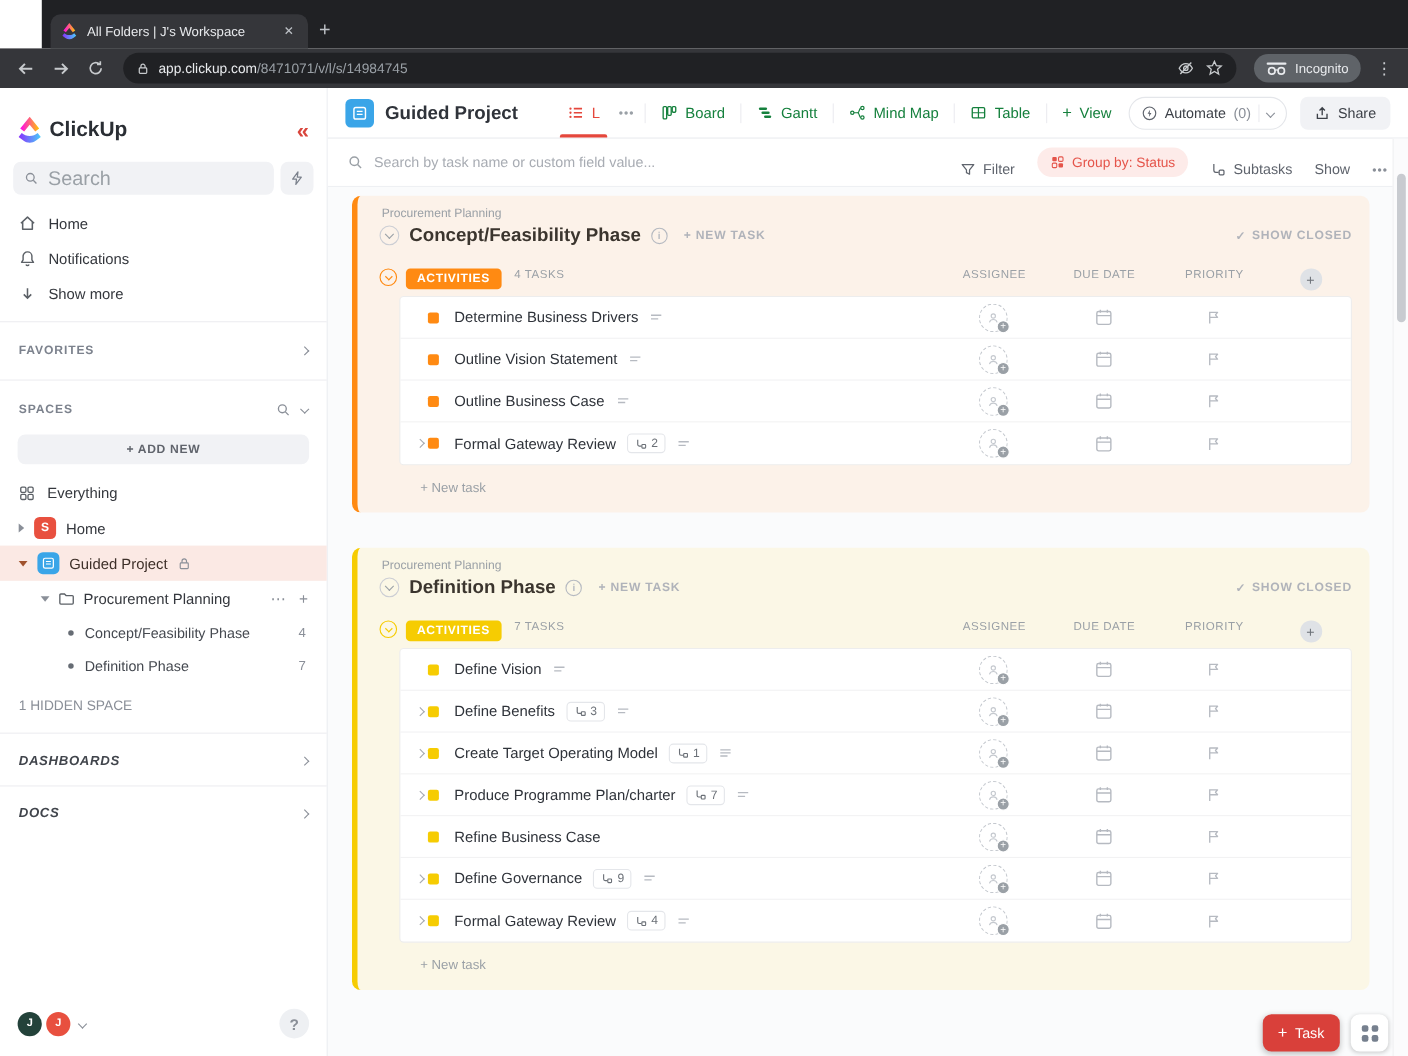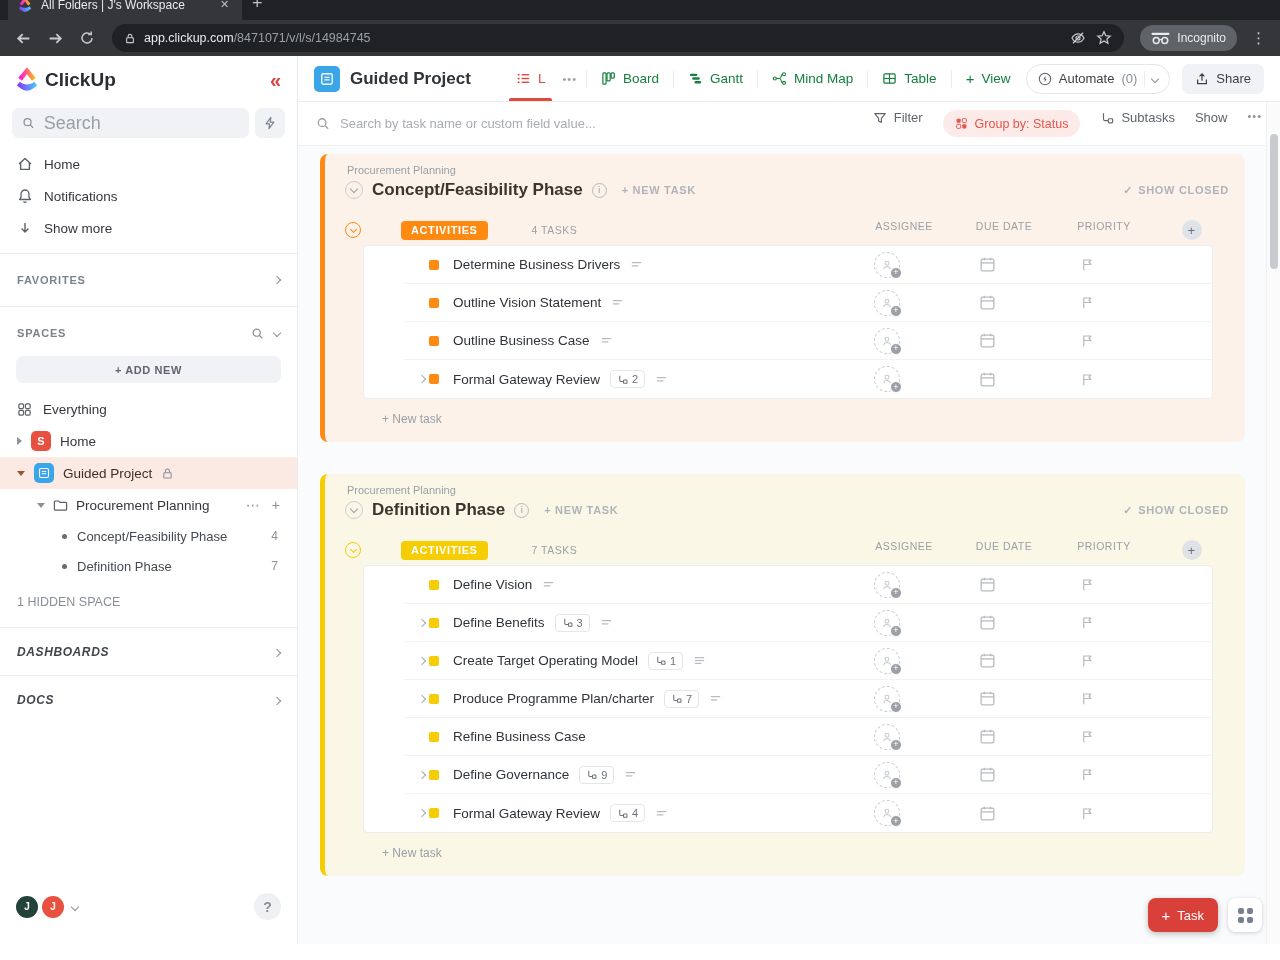--- a/index.html
+++ b/index.html
@@ -1,20 +1,20 @@
 <!DOCTYPE html>
 <html><head>
 <meta charset="utf-8">
 <style>
   * { box-sizing: border-box; }
   html,body { width:1280px; height:960px; margin:0; overflow:hidden; background:#fff;
     font-family:"Liberation Sans", sans-serif; }
 
   
-  .tabstrip { height:20px; background:#202124; display:flex; align-items:flex-end; padding:5px 8px 0; }
+  .tabstrip { height:44px; background:#202124; display:flex; align-items:flex-end; padding:5px 8px 0;margin-left:38px; }
   .tab { width:234px; height:31px; background:#35363a; border-radius:9px 9px 0 0; display:flex;
          align-items:center; gap:8px; padding:0 9px; color:#e8eaed; font-size:12px; }
   .tab-title { white-space:nowrap; overflow:hidden; flex:1; }
   .favicon { width:16px; height:16px; flex:none; }
   .tab-close { color:#bdc1c6; font-size:11px; width:17px; height:17px; border-radius:50%;
                display:flex; align-items:center; justify-content:center; flex:none; }
   .newtab { color:#bdc1c6; font-size:18px; margin:0 0 6px 10px; }
 
   .btoolbar { height:36px; background:#35363a; display:flex; align-items:center; padding:0 8px; gap:2px; }
   .nav-btn { width:30px; height:30px; display:flex; align-items:center; justify-content:center; color:#c7cacd; }
@@ -25,21 +25,21 @@
   .incog { height:26px; border-radius:13px; background:#5f6368; display:flex; align-items:center; gap:7px;
            padding:0 11px; color:#e8eaed; font-size:12px; margin:0 6px; }
   .kebab { color:#c7cacd; font-size:15px; padding:0 6px; }
 
   
   .app { display:flex; height:888px; position:relative; background:#fff; }
   .sidebar { width:298px; flex:none; border-right:1px solid #e9ebef; position:relative; background:#fff; }
   .main { flex:1; min-width:0; position:relative; background:#fafbfc; }
 
   
-  .side-top { height:48px; padding:0 16px; display:flex; align-items:center; justify-content:space-between; }
+  .side-top { height:48px; padding:0 16px; display:flex; align-items:center; justify-content:space-between;margin-top:15px; }
   .logo { display:flex; align-items:center; gap:7px; font-size:19px; font-weight:bold; color:#2a2e34; }
   .collapse { color:#d9453c; font-size:20px; font-weight:bold; line-height:1; }
   .s-search-row { margin:4px 12px 10px; display:flex; gap:6px; }
   .s-search { flex:1; height:30px; background:#f1f2f5; border-radius:7px; display:flex; align-items:center;
               gap:7px; padding:0 10px; color:#8a8f98; }
   .s-search input { border:none; background:transparent; outline:none; font-size:18px; width:100%;
                     font-family:Liberation Sans, sans-serif; color:#701a75; }
   .s-search input::placeholder { color:#9aa0a6; }
   .s-bolt { width:30px; height:30px; border-radius:7px; background:#f1f2f5; display:flex; align-items:center;
             justify-content:center; color:#7c828d; }
@@ -107,21 +107,21 @@
   .share-btn { height:30px; border-radius:7px; background:#f1f2f5; display:flex; align-items:center; gap:7px;
                padding:0 13px; font-size:13px; color:#3d4148; }
 
   
   .main-toolbar { height:44px; background:#fff; border-bottom:1px solid #eef0f3; display:flex; align-items:center;
                   padding:0 18px; }
   .t-search { display:flex; align-items:center; gap:8px; color:#9aa0a6; width:330px; }
   .t-search input { border:none; outline:none; background:transparent; font-size:13px; width:100%;
                     font-family:"Liberation Sans", sans-serif; color:#333; }
   .t-search input::placeholder { color:#a8acb3; }
-  .t-right { margin-left:auto; display:flex; align-items:flex-start; gap:20px; }
+  .t-right { margin-left:auto; display:flex; align-items:flex-end; gap:20px; }
   .t-item { display:flex; align-items:center; gap:7px; font-size:13px; color:#5f646d; }
   .group-pill { height:27px; border-radius:14px; background:#fdebe9; color:#e5544a; display:flex;
                 align-items:center; gap:7px; padding:0 12px; font-size:12.5px; font-weight:500; }
   .t-more { color:#8a8f98; font-size:11px; letter-spacing:1px; }
 
   
   .content { position:absolute; top:90px; bottom:0; left:0; right:14px; padding:8px 21px 0 22px; overflow:hidden; }
   .group { border-radius:8px; position:relative; padding:10px 16px 16px 20px; margin-bottom:32px; }
   .group.g1 { --acc:#ff8a12; background:#fcf2e9; border-left:5px solid var(--acc); }
   .group.g2 { --acc:#f6cc02; background:#fbf7e6; border-left:5px solid var(--acc); }
@@ -129,33 +129,33 @@
   .g-titlerow { display:flex; align-items:center; gap:9px; margin-top:4px; }
   .g-toggle { width:18px; height:18px; border-radius:50%; border:1.5px solid #ccced4; color:#9aa0a6;
               display:flex; align-items:center; justify-content:center; }
   .g-toggle .chev { margin-top:-2px; }
   .g-title { font-size:17px; font-weight:bold; color:#3b352e; margin:0; }
   .info-ic { width:15px; height:15px; border-radius:50%; border:1.3px solid #b6bac1; color:#b6bac1; font-size:9px;
              font-weight:bold; display:flex; align-items:center; justify-content:center; font-style:normal; }
   .g-newtask { font-size:11px; font-weight:bold; letter-spacing:.7px; color:#b0b3ba; margin-left:6px; }
   .g-closed { margin-left:auto; font-size:11px; font-weight:bold; letter-spacing:.7px; color:#b0b3ba;
               display:flex; align-items:center; gap:5px; }
-  .g-cols { margin-top:20px; display:flex; align-items:center;gap:32px; }
+  .g-cols { margin-top:20px; display:flex; align-items:flex-start; }
   .s-toggle { width:16px; height:16px; border-radius:50%; border:1.5px solid var(--acc); color:var(--acc);
               display:flex; align-items:center; justify-content:center; flex:none; }
   .s-toggle .chev { width:5px; height:5px; margin-top:-2px; }
   .badge { margin-left:8px; background:var(--acc); color:#fff; font-size:11px; font-weight:bold;
            letter-spacing:.6px; padding:3px 10px 4px; border-radius:4px; }
   .g-count { margin-left:12px; font-size:10.5px; letter-spacing:.5px; color:#9aa0a6; }
   .colheads { display:flex; margin-left:auto; }
   .colheads .col { width:100px; text-align:center; font-size:10.5px; letter-spacing:.5px; color:#9aa0a6; }
   .colheads .col.last { width:75px; display:flex; align-items:center; justify-content:center; }
   .col-plus { width:20px; height:20px; border-radius:50%; background:#dfe2e6; color:#6b7077; font-size:13px;
               display:flex; align-items:center; justify-content:center; }
-  .g-table { margin:5px 16px 0 18px; background:#fff; border:1px solid #ededed; border-radius:4px;padding-left:40px; }
+  .g-table { margin:5px 0 0 18px; background:#fff; border:1px solid #ededed; border-radius:4px; }
   .t-row { display:flex; align-items:center; height:38px; border-bottom:1px solid #f2f2f3; padding-left:10px; }
   .t-row:last-child { border-bottom:none; }
   .caret-slot { width:15px; display:flex; align-items:center; justify-content:center; color:#a6a9b0; }
   .sq { width:10px; height:10px; border-radius:2px; background:var(--acc); flex:none; }
   .t-name { margin-left:14px; font-size:13.5px; color:#2f333a; }
   .subpill { margin-left:10px; height:18px; border:1px solid #e4e6ea; border-radius:4px; padding:0 6px;
              display:flex; align-items:center; gap:4px; color:#6b7077; font-size:11px; background:#fff; }
   .desc-ic { margin-left:9px; color:#b6bac1; display:flex; }
   .cells { display:flex; margin-left:auto; }
   .cell { width:100px; display:flex; align-items:center; justify-content:center; }

